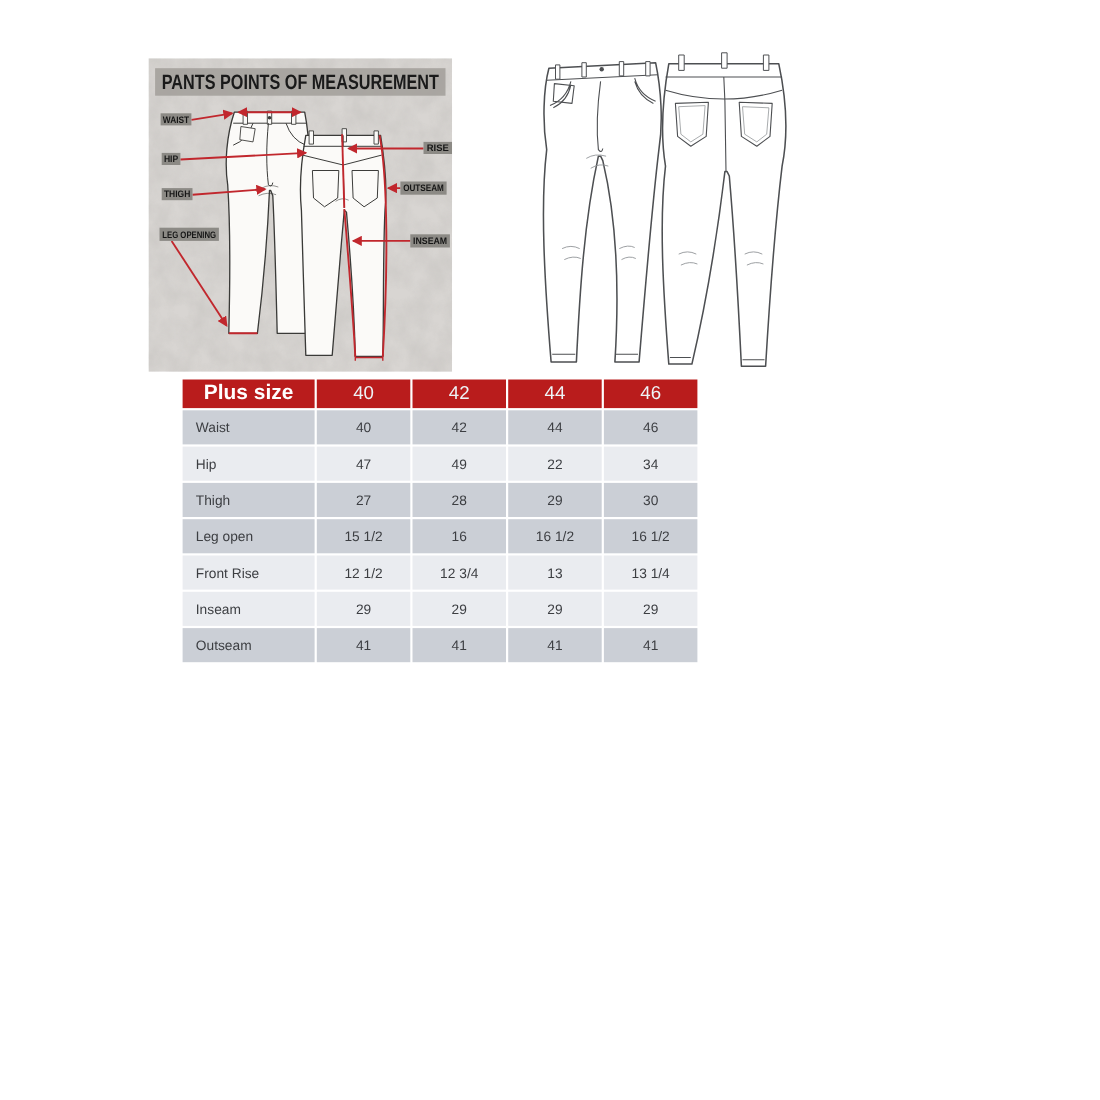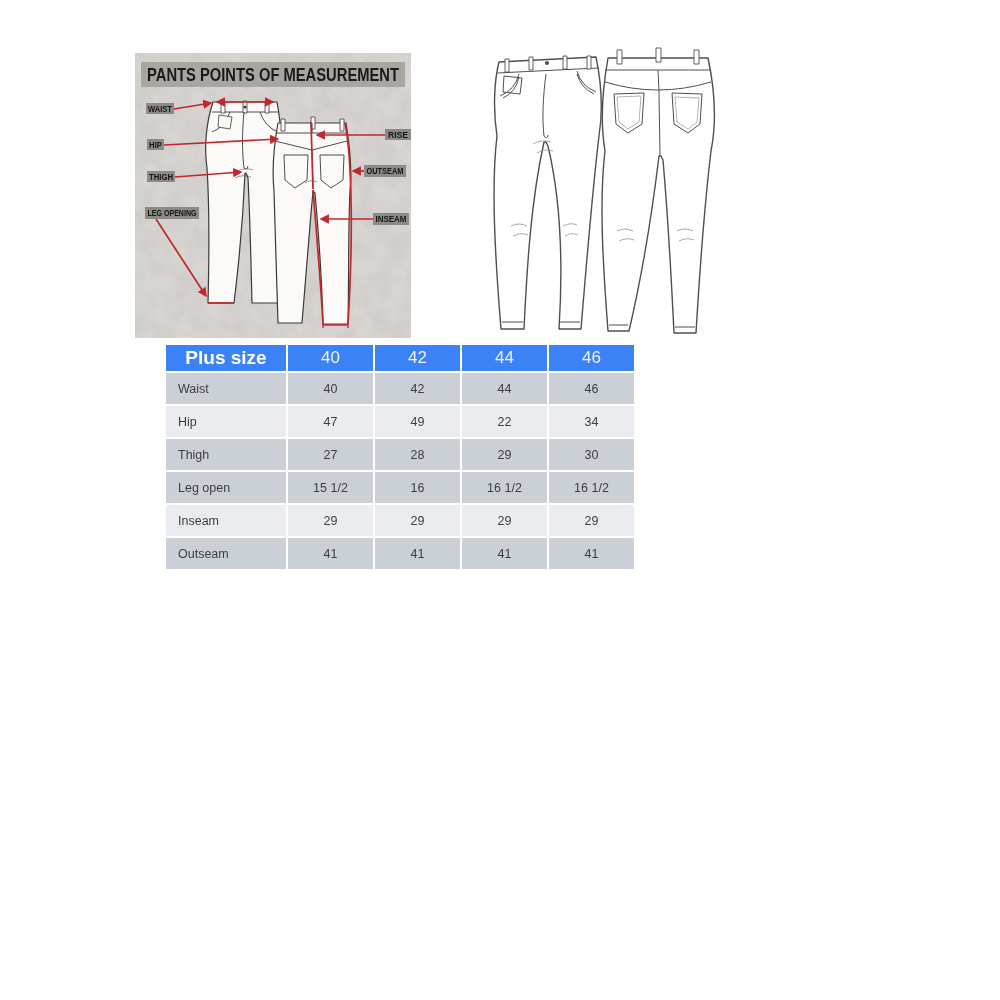--- a/index.html
+++ b/index.html
@@ -13,21 +13,21 @@
   .diagram svg,.flats svg{display:block;width:100%;height:100%;}
 
   
   .flats{position:absolute;left:466px;top:35px;width:272px;height:300px;}
 
   
   table.size-table{position:absolute;left:164px;top:343px;border-collapse:separate;
     border-spacing:2px;background:#ffffff;table-layout:fixed;}
   table.size-table col.c-label{width:120px;}
   table.size-table col.c-size{width:85px;}
-  table.size-table thead th{height:26px;background:#3b82f6;color:#eef3f6;
+  table.size-table thead th{height:26px;background:#b91c1c;color:#eef3f6;
     font-size:17px;font-weight:400;text-align:center;vertical-align:middle;padding:0;}
   table.size-table thead th.corner{font-size:19px;font-weight:700;color:#ffffff;}
   table.size-table tbody th{height:31px;font-weight:400;text-align:left;
     padding:0 0 0 12px;font-size:12.5px;color:#3c3e42;vertical-align:middle;}
   table.size-table tbody td{height:31px;text-align:center;font-size:12.5px;
     color:#3c3e42;vertical-align:middle;padding:0;}
   table.size-table tbody tr.dark th,table.size-table tbody tr.dark td{background:#cbcfd6;}
   table.size-table tbody tr.light th,table.size-table tbody tr.light td{background:#eaecf0;}
 
   
@@ -212,20 +212,27 @@
         <td>30</td>
       </tr>
       <tr class="dark">
         <th>Leg open</th>
         <td>15 1/2</td>
         <td>16</td>
         <td>16 1/2</td>
         <td>16 1/2</td>
       </tr>
       <tr class="light">
+        <th>Front Rise</th>
+        <td>12 1/2</td>
+        <td>12 3/4</td>
+        <td>13</td>
+        <td>13 1/4</td>
+      </tr>
+      <tr class="light">
         <th>Inseam</th>
         <td>29</td>
         <td>29</td>
         <td>29</td>
         <td>29</td>
       </tr>
       <tr class="dark">
         <th>Outseam</th>
         <td>41</td>
         <td>41</td>

